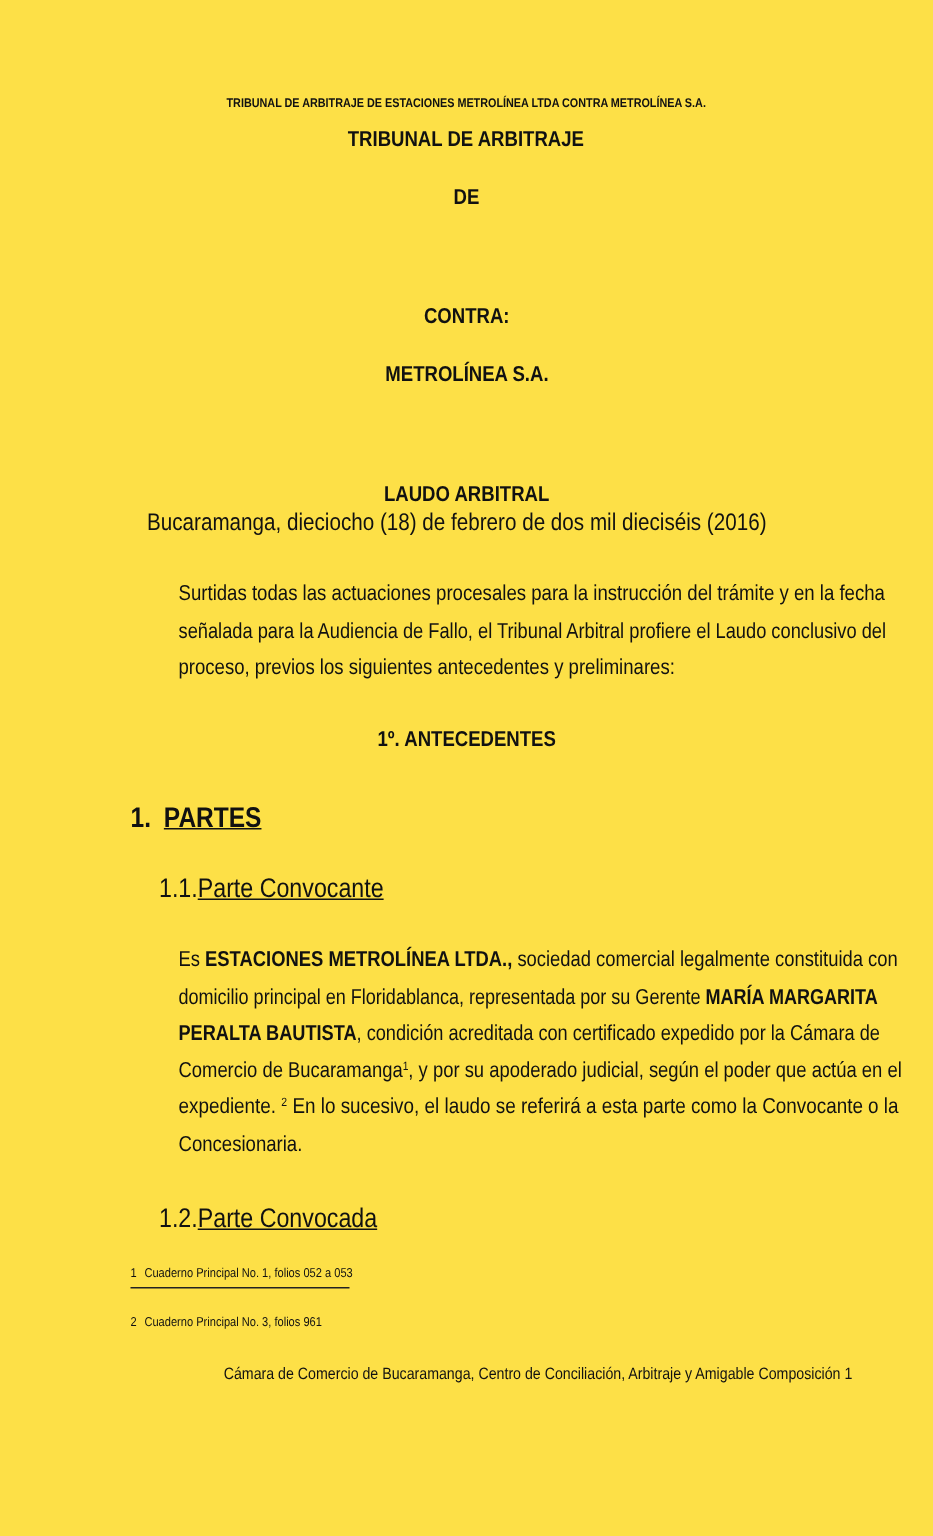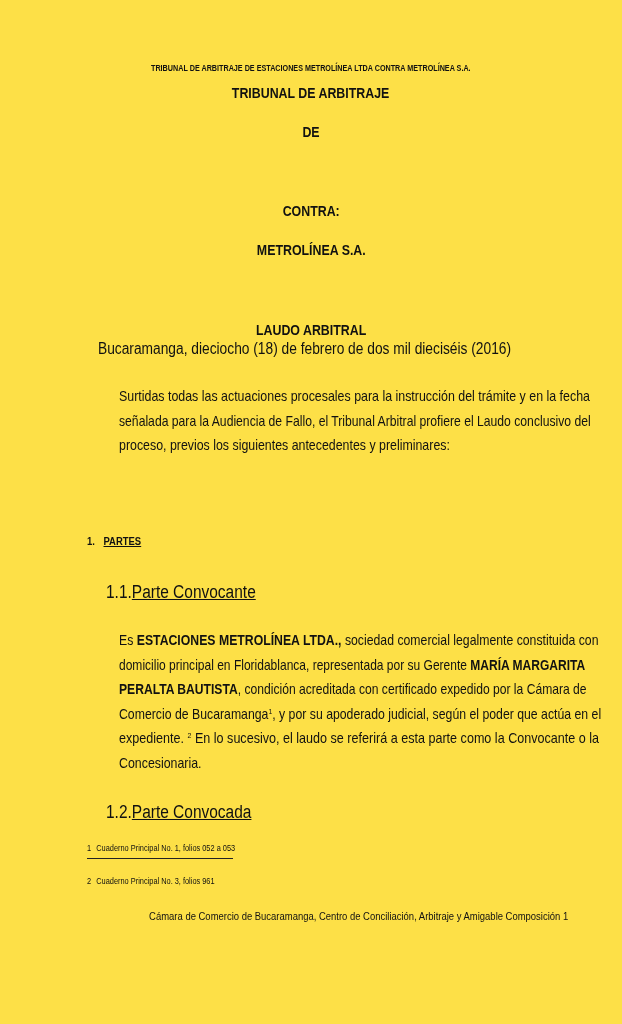--- a/index.html
+++ b/index.html
@@ -86,21 +86,21 @@
       left: 0; width: 622px;
       text-align: center;
       font-weight: bold;
       font-size: 14.4px;
       top: 485px;
     }
     .sub-heading {
       position: absolute;
       left: 87px;
       font-weight: bold;
-      font-size: 11px;
+      font-size: 19px;
       top: 535px;
     }
     .sub-heading .num { margin-right: 10px; }
     .sub-heading .lbl { text-decoration: underline; }
 
     .subsub {
       position: absolute;
       left: 100px;
       font-size: 18px;
       text-align: right;
@@ -167,20 +167,23 @@
   <div class="body-line date-line">
     <span class="narrow-left">Bucaramanga, dieciocho (18) de febrero de dos mil dieciséis (2016)</span>
   </div>
 
   <div class="para para1">
     <span class="ln"><span class="narrow-left" style="transform: scaleX(0.862);">Surtidas todas las actuaciones procesales para la instrucción del trámite y en la fecha</span></span>
     <span class="ln"><span class="narrow-left" style="transform: scaleX(0.846);">señalada para la Audiencia de Fallo, el Tribunal Arbitral profiere el Laudo conclusivo del</span></span>
     <span class="ln"><span class="narrow-left">proceso, previos los siguientes antecedentes y preliminares:</span></span>
   </div>
 
+  <div class="section-heading">
+    <span class="narrow">1º. ANTECEDENTES</span>
+  </div>
 
   <div class="sub-heading">
     <span class="narrow-left">
       <span class="num">1.</span><span class="lbl">PARTES</span>
     </span>
   </div>
 
   <div class="subsub ss1">
     <span class="narrow-left">
       <span class="num">1.1.</span><span class="lbl">Parte Convocante</span>

